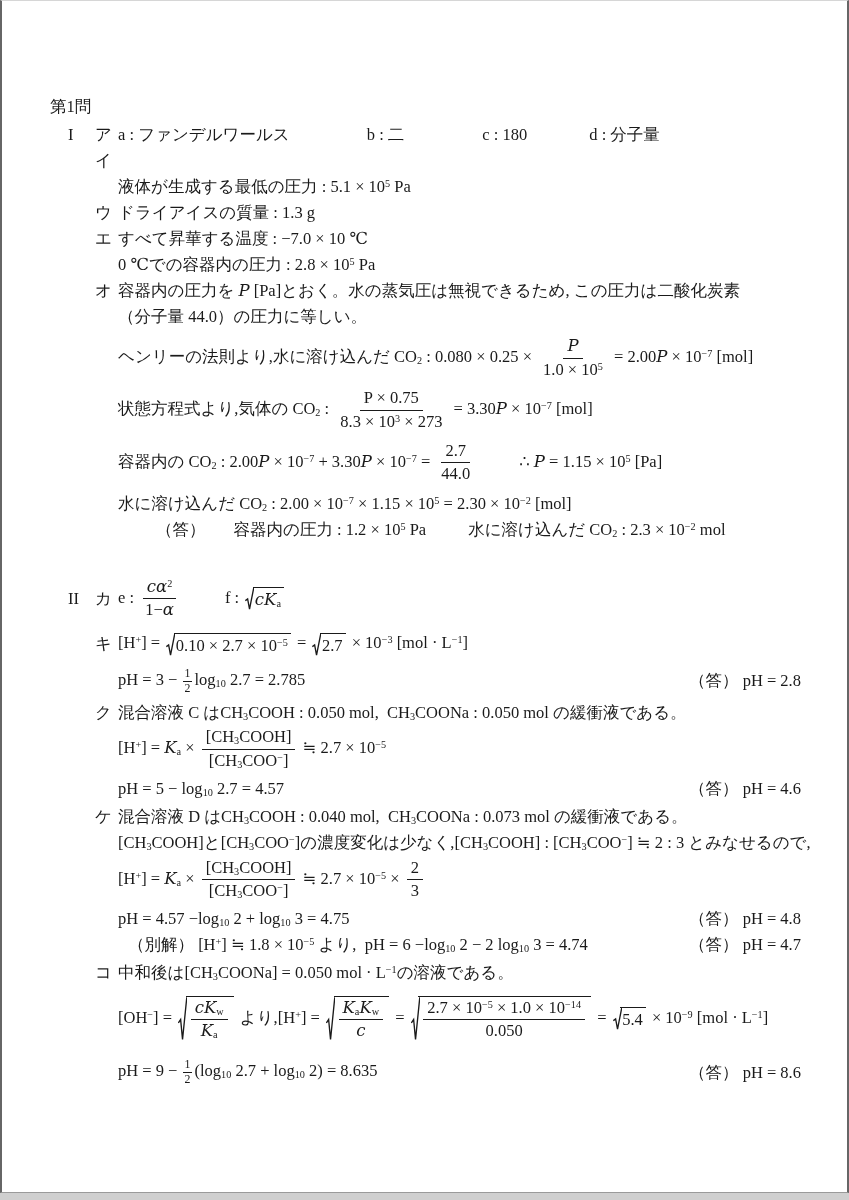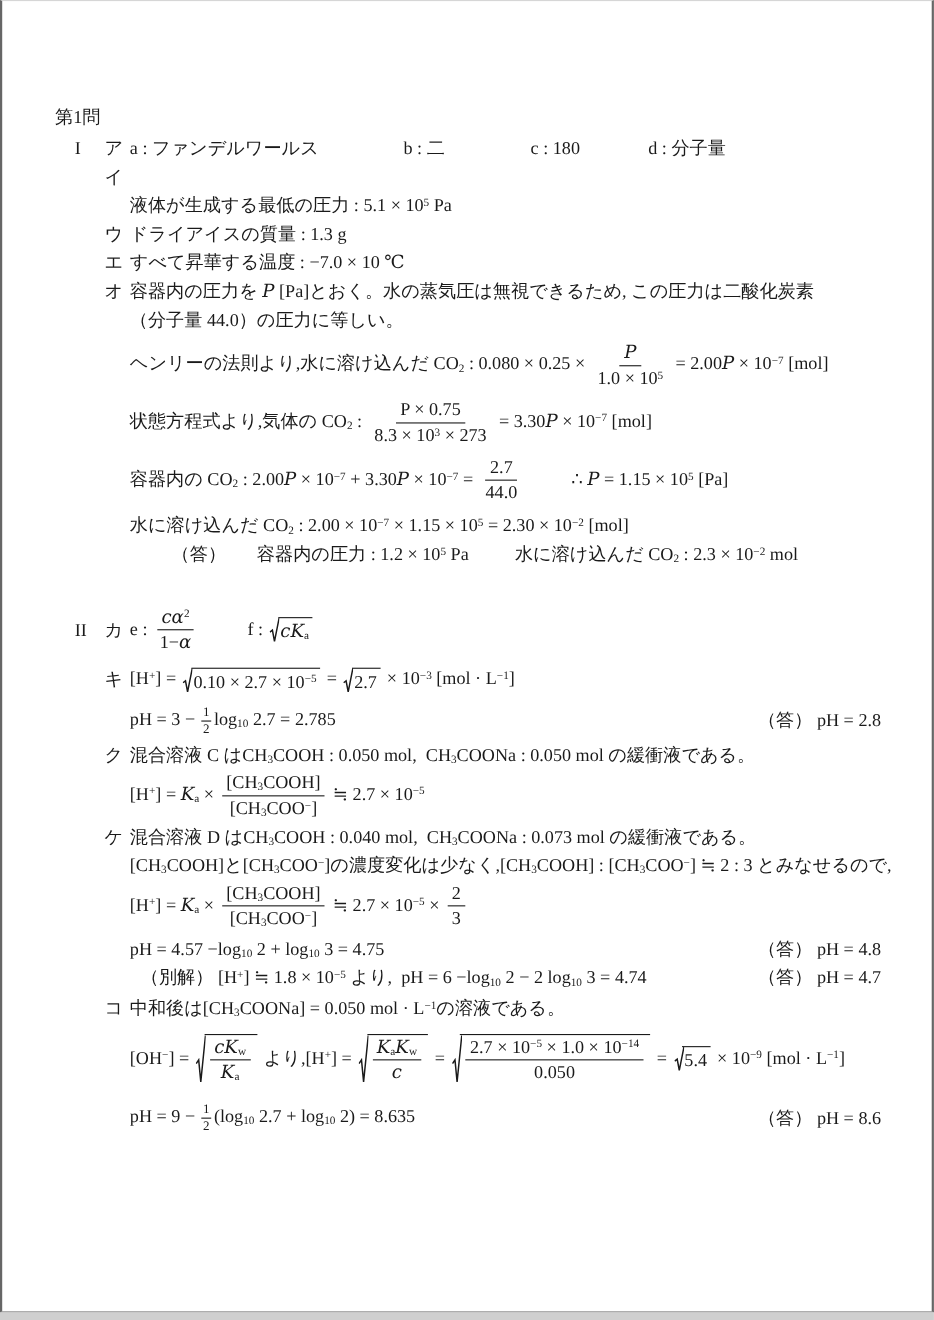--- a/index.html
+++ b/index.html
@@ -64,20 +64,25 @@
         <span class="lab kana">ウ</span>
         <span class="c"><span class="t">ドライアイスの質量 : 1.3 g</span></span>
       </div>
       <div class="line">
         <span class="lab rom"></span>
         <span class="lab kana">エ</span>
         <span class="c"><span class="t">すべて昇華する温度 : −7.0 × 10 ℃</span></span>
       </div>
       <div class="line">
         <span class="lab rom"></span>
+        <span class="lab kana"></span>
+        <span class="c"><span class="t">0 ℃での容器内の圧力 : 2.8 × 10</span><span class="sup"><span class="t">5</span></span><span class="t"> Pa</span></span>
+      </div>
+      <div class="line">
+        <span class="lab rom"></span>
         <span class="lab kana">オ</span>
         <span class="c"><span class="t">容器内の圧力を </span><span class="t it">P</span><span class="t"> [Pa]とおく。水の蒸気圧は無視できるため, この圧力は二酸化炭素</span></span>
       </div>
       <div class="line">
         <span class="lab rom"></span>
         <span class="lab kana"></span>
         <span class="c"><span class="t">（分子量 44.0）の圧力に等しい。</span></span>
       </div>
       <div class="line" style="margin-top: 6px;">
         <span class="lab rom"></span>
@@ -156,20 +161,26 @@
         <span class="c"><span class="t">混合溶液 C はCH</span><span class="sub"><span class="t">3</span></span><span class="t">COOH : 0.050 mol,  CH</span><span class="sub"><span class="t">3</span></span><span class="t">COONa : 0.050 mol の緩衝液である。</span></span>
       </div>
       <div class="line" style="margin-top: 2px;">
         <span class="lab rom"></span>
         <span class="lab kana"></span>
         <span class="c"><span class="t">[H</span><span class="sup"><span class="t">+</span></span><span class="t">] = </span><span class="t it">K</span><span class="sub"><span class="t">a</span></span><span class="t"> × </span><span class="frac">
             <span class="num"><span class="t">[CH</span><span class="sub"><span class="t">3</span></span><span class="t">COOH]</span></span>
             <span class="den"><span class="t">[CH</span><span class="sub"><span class="t">3</span></span><span class="t">COO</span><span class="sup"><span class="t">−</span></span><span class="t">]</span></span>
           </span><span class="t"> ≒ 2.7 × 10</span><span class="sup"><span class="t">−5</span></span></span>
       </div>
+      <div class="line" style="margin-top: 4px;">
+        <span class="lab rom"></span>
+        <span class="lab kana"></span>
+        <span class="c"><span class="t">pH = 5 − log</span><span class="sub"><span class="t">10</span></span><span class="t"> 2.7 = 4.57</span></span>
+        <span class="r"><span class="t">（答） pH = 4.6</span></span>
+      </div>
       <div class="line" style="margin-top: 2px;">
         <span class="lab rom"></span>
         <span class="lab kana">ケ</span>
         <span class="c"><span class="t">混合溶液 D はCH</span><span class="sub"><span class="t">3</span></span><span class="t">COOH : 0.040 mol,  CH</span><span class="sub"><span class="t">3</span></span><span class="t">COONa : 0.073 mol の緩衝液である。</span></span>
       </div>
       <div class="line">
         <span class="lab rom"></span>
         <span class="lab kana"></span>
         <span class="c"><span class="t">[CH</span><span class="sub"><span class="t">3</span></span><span class="t">COOH]と[CH</span><span class="sub"><span class="t">3</span></span><span class="t">COO</span><span class="sup"><span class="t">−</span></span><span class="t">]の濃度変化は少なく,[CH</span><span class="sub"><span class="t">3</span></span><span class="t">COOH] : [CH</span><span class="sub"><span class="t">3</span></span><span class="t">COO</span><span class="sup"><span class="t">−</span></span><span class="t">] ≒ 2 : 3 とみなせるので,</span></span>
       </div>

